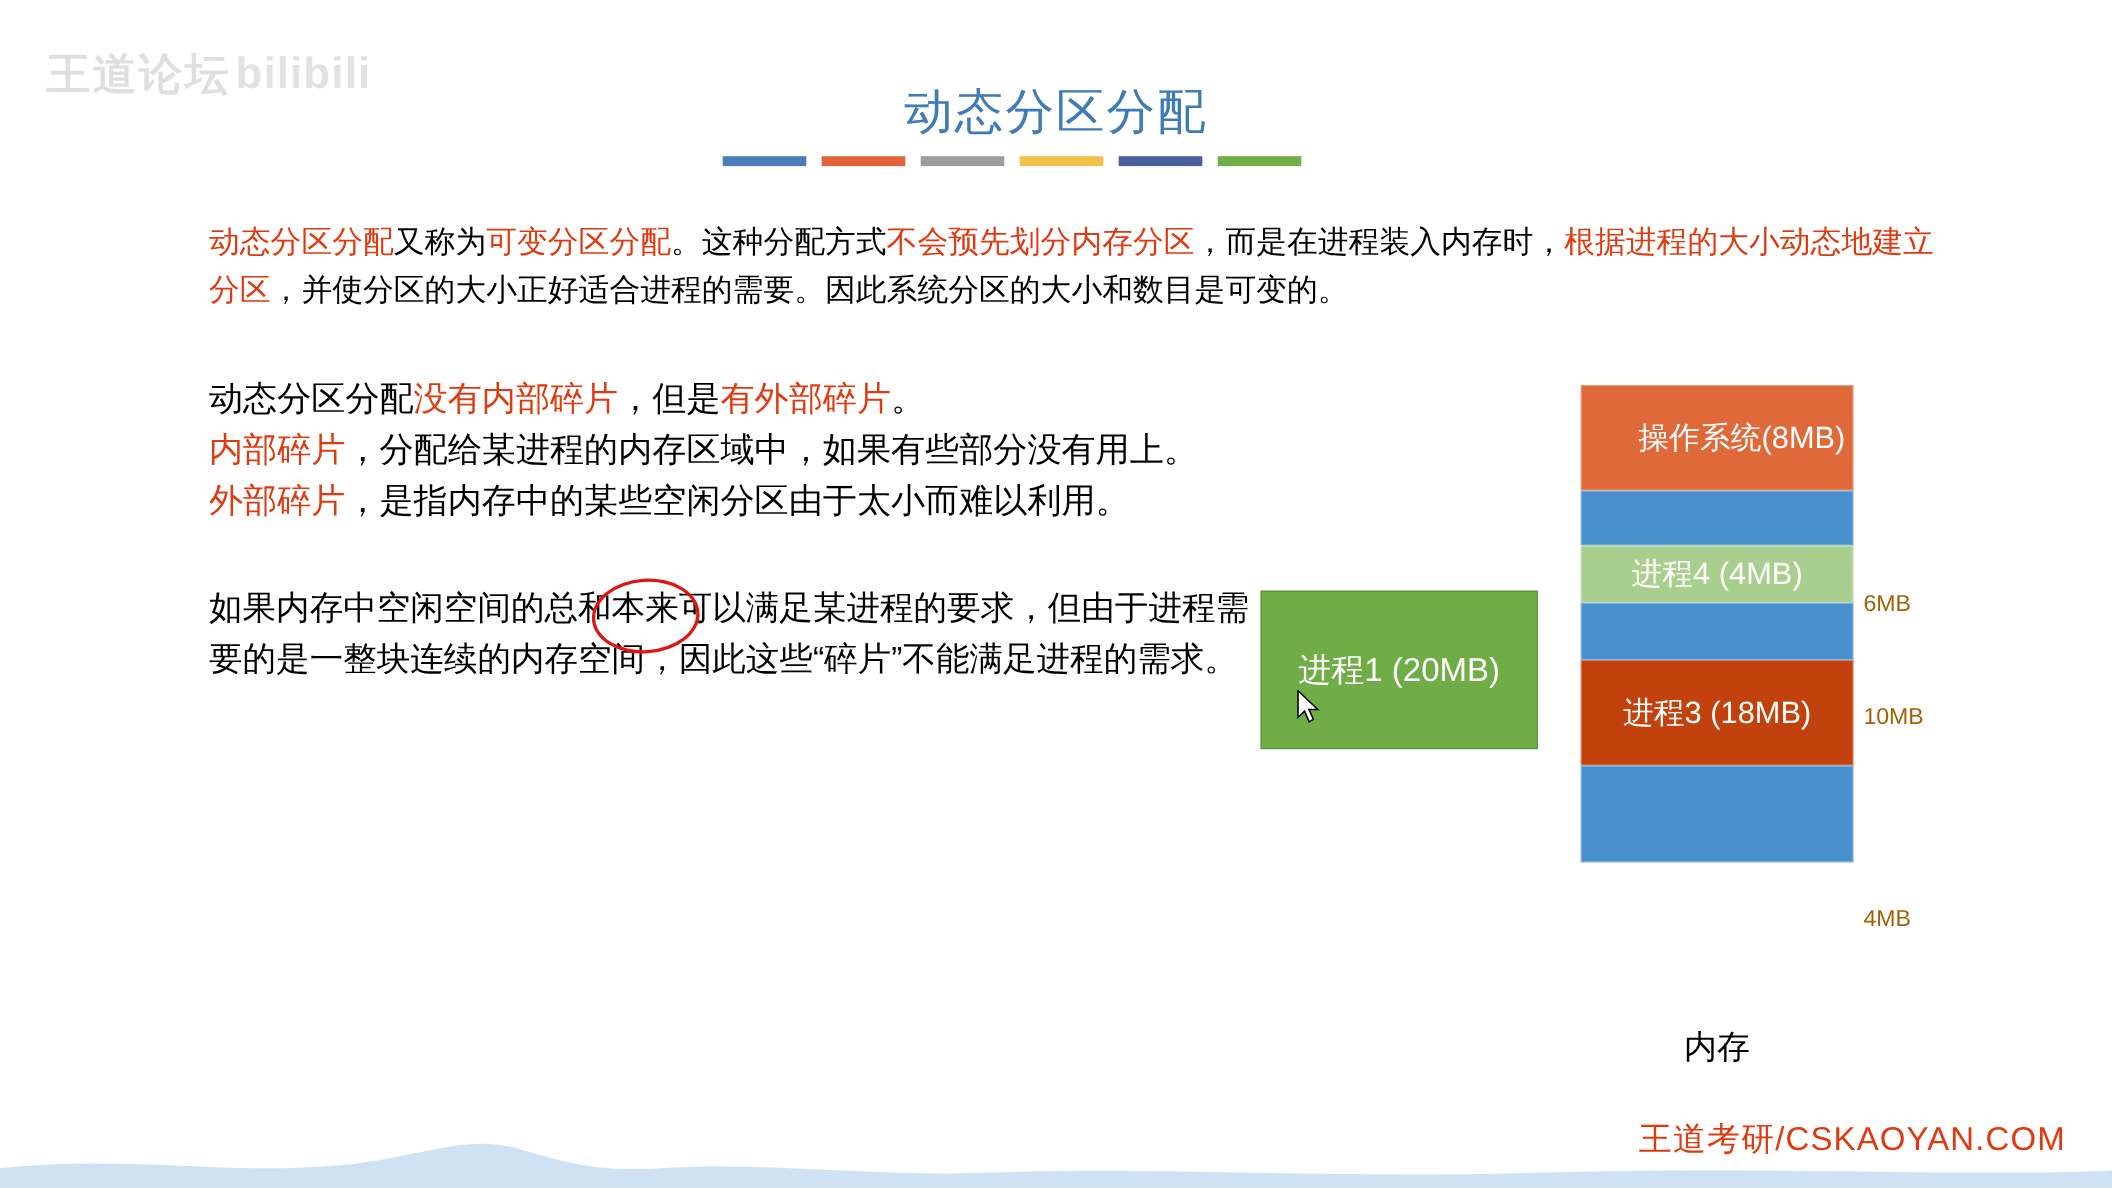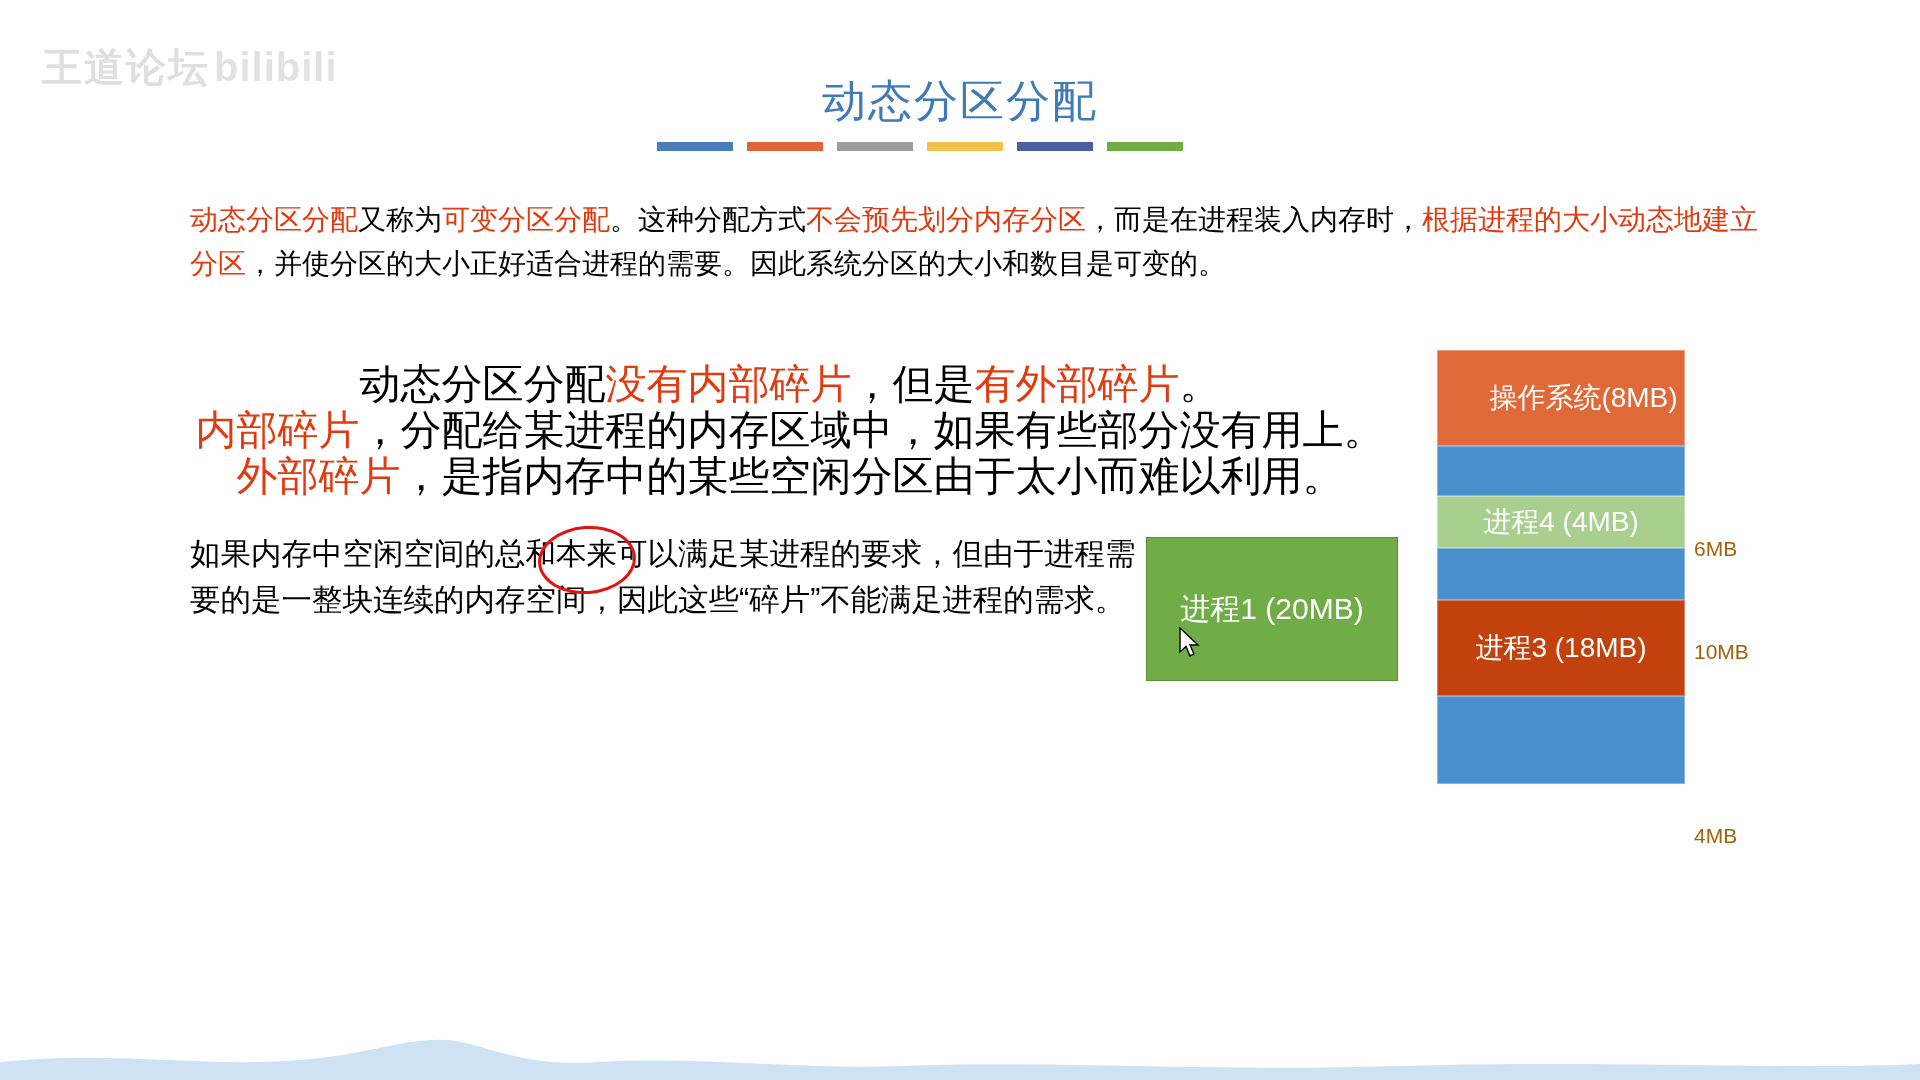--- a/index.html
+++ b/index.html
@@ -74,26 +74,25 @@
     top: 198px;
     width: 1580px;
     font-size: 28px;
     line-height: 44px;
     color: #000;
   }
   .red { color: #e03a10; }
   .p2 {
     position: absolute;
     left: 190px;
-    top: 361px;
+    top: 340px;
     width: 1200px;
-    font-size: 41px;
+    font-size: 31px;
     line-height: 46px;
     color: #000;
-    text-align: center;
   }
   .p3 {
     position: absolute;
     left: 190px;
     top: 530px;
     width: 960px;
     font-size: 30.5px;
     line-height: 46px;
     color: #000;
   }
@@ -255,21 +254,23 @@
       <div class="mem-block" style="background: rgb(74, 144, 207); height: 50px;"></div>
       <div class="mem-block" style="background: rgb(169, 207, 143); height: 52px;">
         <div>进程4 (4MB)</div>
       </div>
       <div class="mem-block" style="background: rgb(74, 144, 207); height: 52px;"></div>
       <div class="mem-block" style="background: #c2410c; height: 96px;">
         <div>进程3 (18MB)</div>
       </div>
       <div class="mem-block" style="background: rgb(74, 144, 207); height: 88px;"></div>
     </div>
-
+  <div class="mem-caption">内存</div>
+
+  <div class="brand">王道考研/CSKAOYAN.COM</div>
 
   <svg class="wave" viewBox="0 0 1920 60" preserveAspectRatio="none">
     <path d="M0,42 C120,30 200,48 300,40 C380,34 420,10 470,24 C510,35 540,46 600,42 C700,36 800,50 900,46 C1050,40 1200,52 1400,46 C1600,40 1800,50 1920,44 L1920,60 L0,60 Z" fill="#cfe2f3"></path>
   </svg>
 
   <div class="play-btn"></div>
 
   <div class="cursor">
     <svg width="24" height="34" viewBox="0 0 24 34">
       <path d="M1,1 L1,25 L7,19.5 L11,29 L15,27 L11,18 L19,18 Z" fill="#ffffff" stroke="#000000" stroke-width="1.4"></path>

